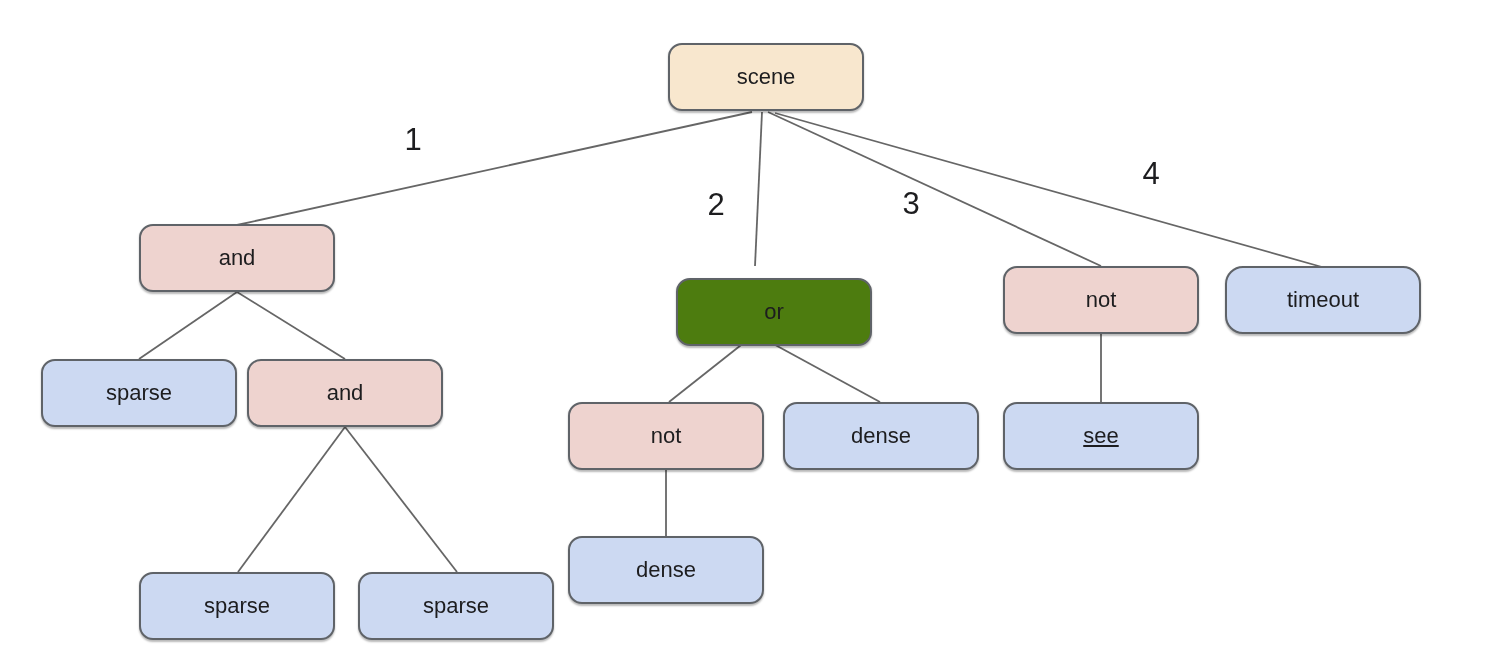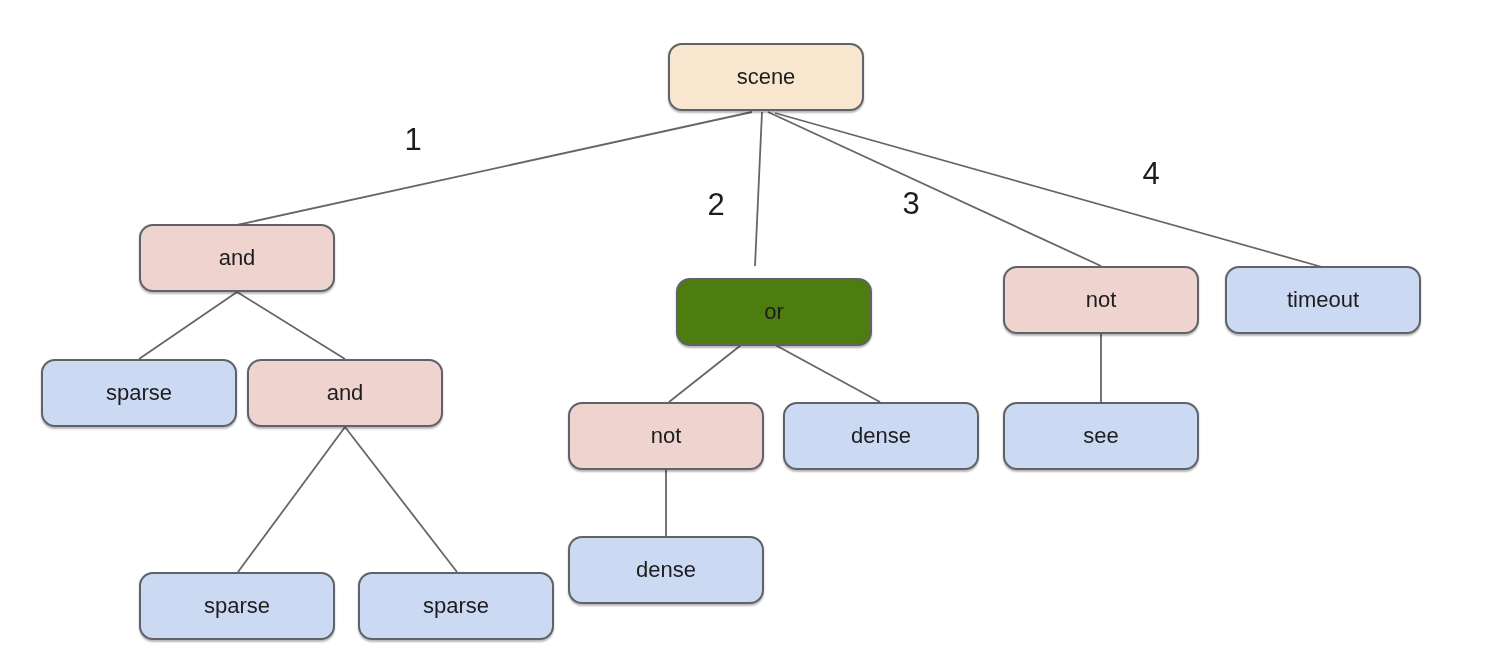--- a/index.html
+++ b/index.html
@@ -68,36 +68,36 @@
       </div>
       <div class="node" style="left: 139px; top: 224px; width: 196px; height: 68px; background: rgb(238, 211, 207); border-color: rgb(95, 99, 104); color: rgb(29, 29, 31);">
         <span>and</span>
       </div>
       <div class="node" style="left: 676px; top: 266px; width: 196px; height: 68px; background: #4d7c0f; border-color: rgb(95, 99, 104); color: rgb(29, 29, 31); margin-top: 12px;">
         <span>or</span>
       </div>
       <div class="node" style="left: 1003px; top: 266px; width: 196px; height: 68px; background: rgb(238, 211, 207); border-color: rgb(95, 99, 104); color: rgb(29, 29, 31);">
         <span>not</span>
       </div>
-      <div class="node" style="left: 1225px; top: 266px; width: 196px; height: 68px; background: rgb(204, 217, 242); border-color: rgb(95, 99, 104); color: rgb(29, 29, 31);">
+      <div class="node" style="left: 1225px; top: 266px; width: 196px; height: 68px; background: rgb(204, 217, 242); border-color: rgb(95, 99, 104); color: rgb(29, 29, 31); border-radius: 18px;">
         <span>timeout</span>
       </div>
       <div class="node" style="left: 41px; top: 359px; width: 196px; height: 68px; background: rgb(204, 217, 242); border-color: rgb(95, 99, 104); color: rgb(29, 29, 31);">
         <span>sparse</span>
       </div>
       <div class="node" style="left: 247px; top: 359px; width: 196px; height: 68px; background: rgb(238, 211, 207); border-color: rgb(95, 99, 104); color: rgb(29, 29, 31);">
         <span>and</span>
       </div>
       <div class="node" style="left: 568px; top: 402px; width: 196px; height: 68px; background: rgb(238, 211, 207); border-color: rgb(95, 99, 104); color: rgb(29, 29, 31);">
         <span>not</span>
       </div>
       <div class="node" style="left: 783px; top: 402px; width: 196px; height: 68px; background: rgb(204, 217, 242); border-color: rgb(95, 99, 104); color: rgb(29, 29, 31);">
         <span>dense</span>
       </div>
-      <div class="node" style="left: 1003px; top: 402px; width: 196px; height: 68px; background: rgb(204, 217, 242); border-color: rgb(95, 99, 104); color: rgb(29, 29, 31);">
+      <div class="node" style="left: 1003px; top: 402px; width: 196px; height: 68px; background: rgb(204, 217, 242); border-color: rgb(95, 99, 104); color: rgb(29, 29, 31); text-decoration: underline;">
         <span>see</span>
       </div>
       <div class="node" style="left: 139px; top: 572px; width: 196px; height: 68px; background: rgb(204, 217, 242); border-color: rgb(95, 99, 104); color: rgb(29, 29, 31);">
         <span>sparse</span>
       </div>
       <div class="node" style="left: 358px; top: 572px; width: 196px; height: 68px; background: rgb(204, 217, 242); border-color: rgb(95, 99, 104); color: rgb(29, 29, 31);">
         <span>sparse</span>
       </div>
       <div class="node" style="left: 568px; top: 536px; width: 196px; height: 68px; background: rgb(204, 217, 242); border-color: rgb(95, 99, 104); color: rgb(29, 29, 31);">
         <span>dense</span>

